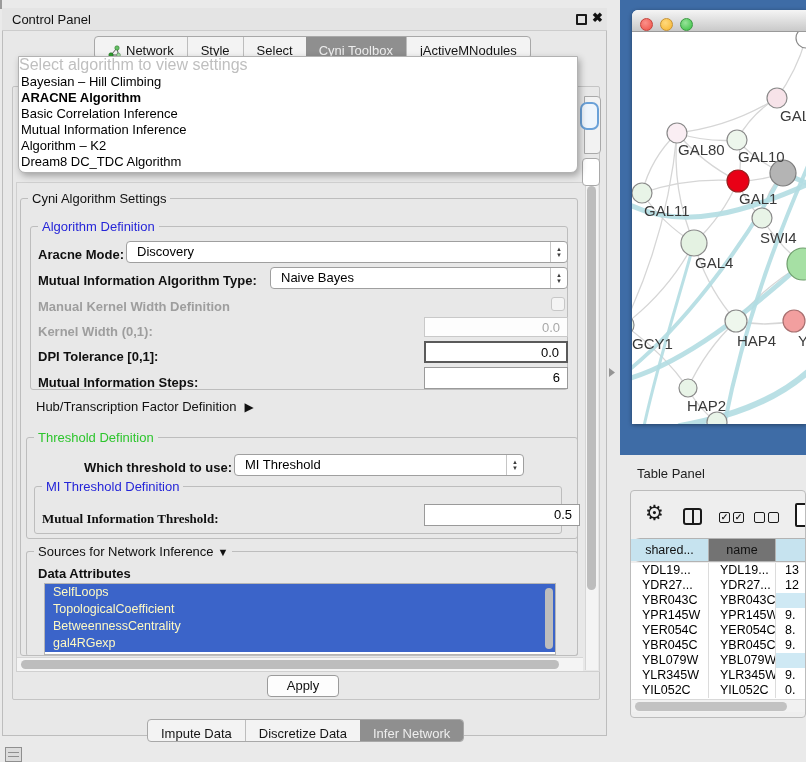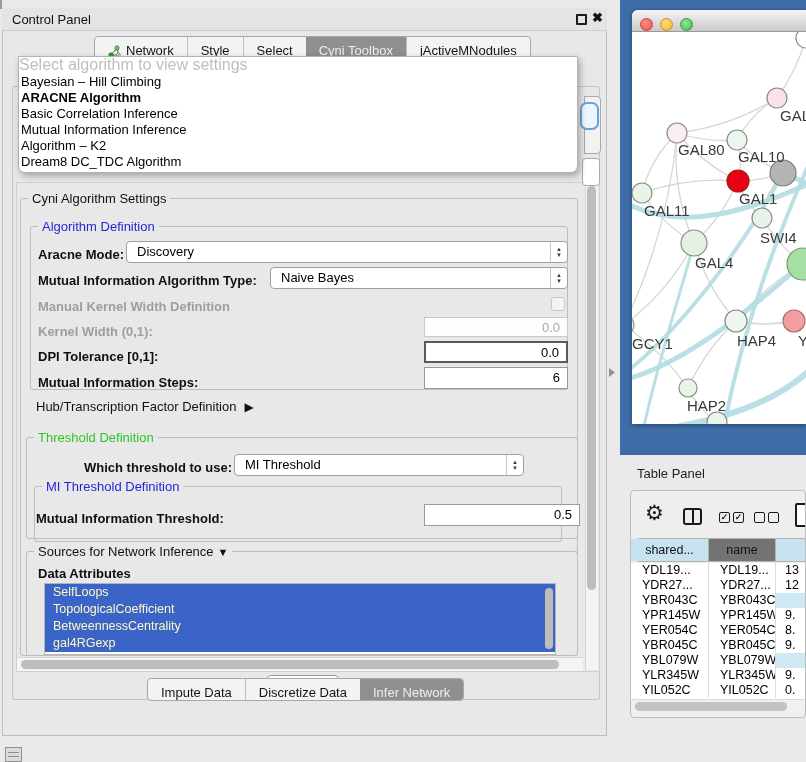--- a/index.html
+++ b/index.html
@@ -58,21 +58,21 @@
   .list-thumb { position:absolute; left:545px; top:588px; width:8px; height:61px; background:#bdbdbd; border-radius:4px; z-index:6; }
 
   
   .vtrack { position:absolute; left:585px; top:183px; width:13px; height:487px; background:#f4f4f4; border-left:1px solid #d6d6d6; }
   .vthumb { position:absolute; left:587px; top:186px; width:9px; height:404px; background:#bdbdbd; border-radius:5px; }
   .htrack { position:absolute; left:17px; top:657px; width:566px; height:14px; background:#f4f4f4; border-top:1px solid #d6d6d6; }
   .hthumb { position:absolute; left:21px; top:660px; width:538px; height:9px; background:#bdbdbd; border-radius:5px; }
 
   .apply-btn { position:absolute; left:267px; top:675px; width:72px; height:22px; background:#fdfdfd; border:1px solid #9b9b9b; border-radius:4px; font-size:13px; text-align:center; line-height:20px; color:#111; }
 
-  .bottom-tabs { position:absolute; left:147px; top:678px; height:23px; display:inline-flex; border:1px solid #a8a8a8; border-radius:4px; background:#f3f3f3; overflow:hidden; }
+  .bottom-tabs { position:absolute; left:147px; top:719px; height:23px; display:inline-flex; border:1px solid #a8a8a8; border-radius:4px; background:#f3f3f3; overflow:hidden; }
 
   .hub-row { position:absolute; left:36px; top:399px; font-size:13px; color:#111; white-space:nowrap; }
   .hub-row .tri { font-size:12px; margin-left:8px; }
   .src-arrow { font-size:11px; margin-left:4px; }
 
   
   .splitter-mark { position:absolute; left:609px; top:368px; width:6px; height:9px; background:#949494; clip-path:polygon(0 0, 100% 50%, 0 100%); }
 
   
   .desktop { position:absolute; left:620px; top:0; width:186px; height:455px; background:#3e6ca6; }
@@ -200,24 +200,24 @@
   </div>
   <span class="lbl" style="left:84px; top:460px;">Which threshold to use:</span>
   <div class="combo" style="left:234px; top:454px; width:290px; height:22px;">
     <span>MI Threshold</span>
     <span class="arrows">
         <span>▲</span>
         <span>▼</span>
       </span>
   </div>
 
-  <div class="group" style="left:34px; top:486px; width:528px; height:56px;">
+  <div class="group" style="left:34px; top:486px; width:528px; height:48px;">
     <span class="gtitle blue">MI Threshold Definition</span>
   </div>
-  <span class="lbl" style="left:36px; top:511px;">Mutual Information Threshold:</span>
+  <span class="lbl" style="left:42px; top:511px;font-family:Liberation Serif, serif;">Mutual Information Threshold:</span>
   <div class="field" style="left:424px; top:504px; width:156px; height:22px;">0.5</div>
 
   <div class="group" style="left:26px; top:551px; width:552px; height:105px; border-bottom:none;">
     <span class="gtitle"><span>Sources for Network Inference</span><span class="src-arrow">▼</span></span>
   </div>
   <span class="lbl" style="left:38px; top:566px;">Data Attributes</span>
   <div class="attr-list" id="attr-list">
       <div class="attr-item">SelfLoops</div>
       <div class="attr-item">TopologicalCoefficient</div>
       <div class="attr-item">BetweennessCentrality</div>

